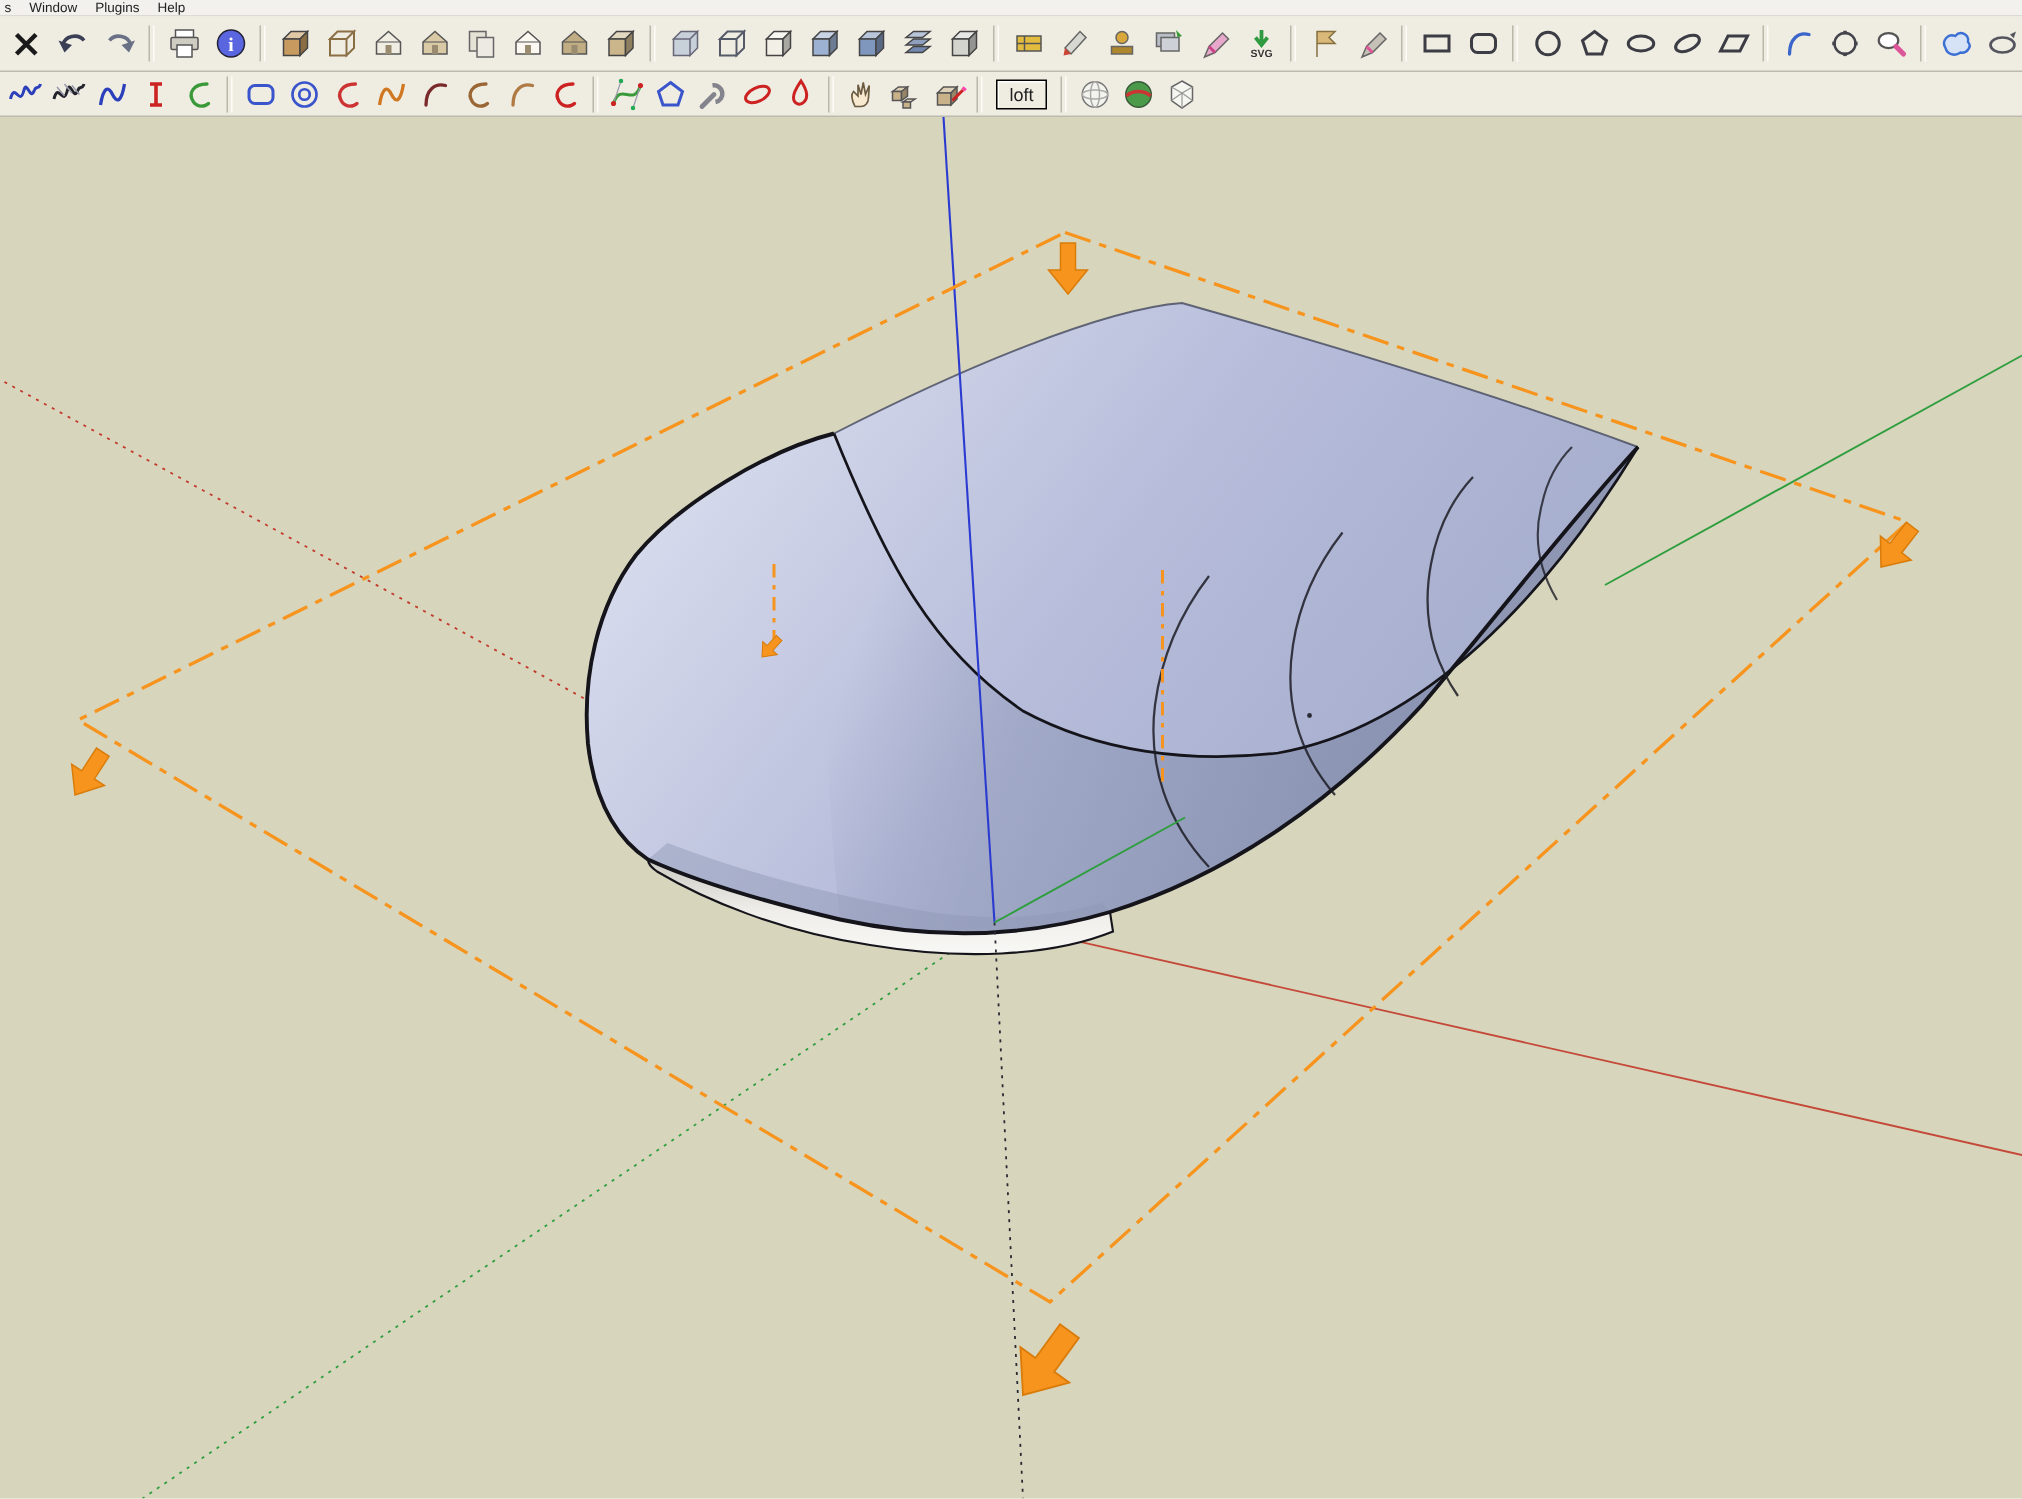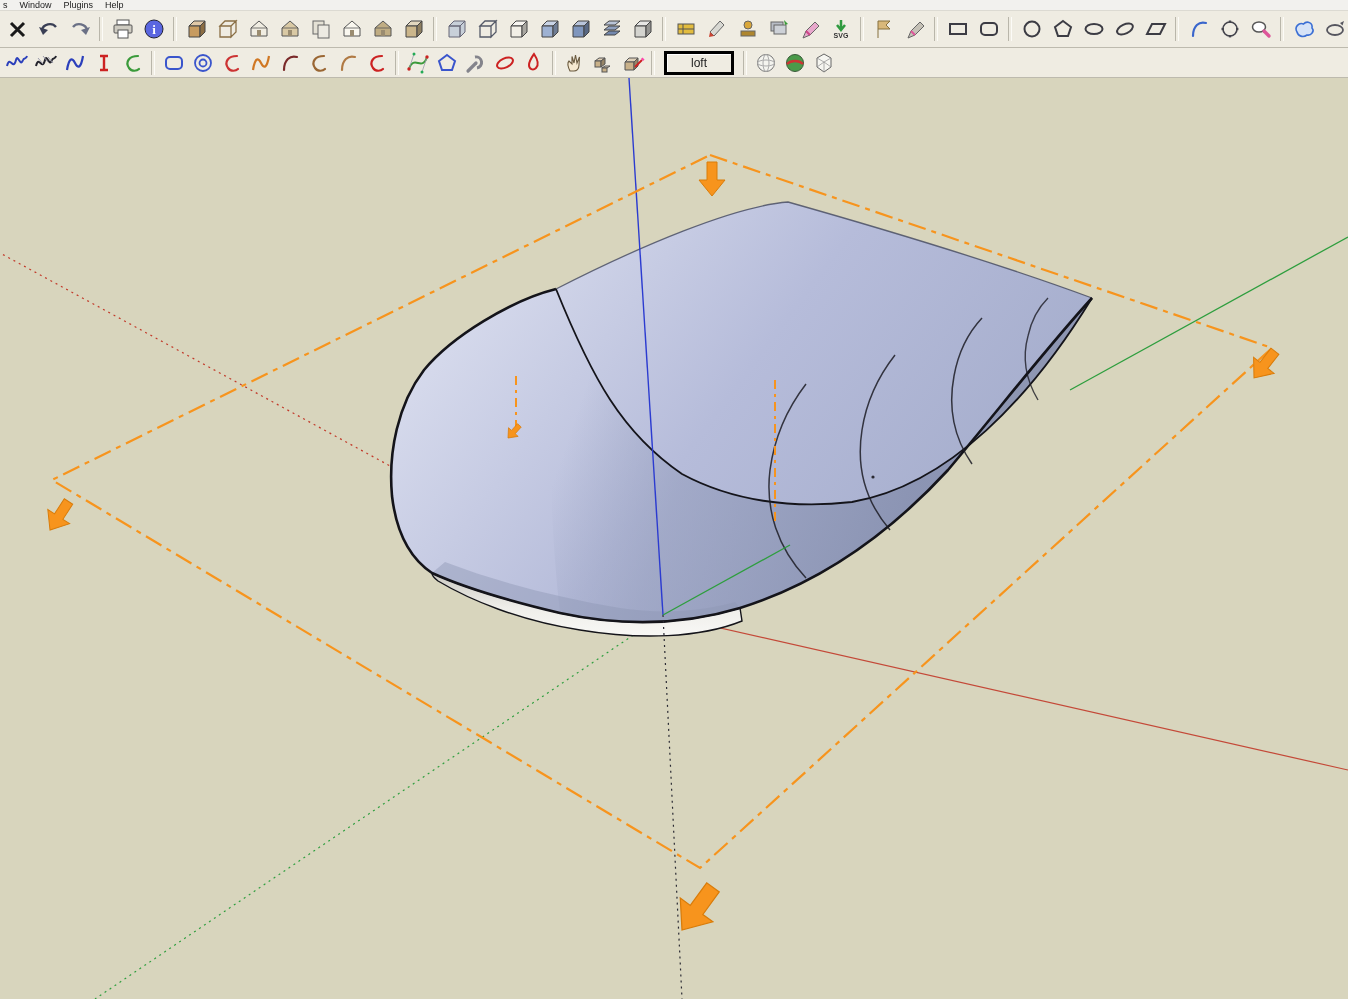--- a/index.html
+++ b/index.html
@@ -24,23 +24,23 @@
     width:29px;height:28px;flex:0 0 auto;
     display:inline-flex;align-items:center;justify-content:center;
     border:1px solid transparent;border-radius:2px;
   }
   #toolbar2 .tbtn{width:27px;height:26px}
   .sep{
     width:2px;height:24px;flex:0 0 auto;margin:0 4px;
     border-left:1px solid #b9b6aa;border-right:1px solid #fcfbf7;
   }
   .loft-btn{
-    flex:0 0 auto;font-size:12px;color:#222;padding:2px 24px;margin:0 5px;
+    flex:0 0 auto;font-size:12px;color:#222;padding:2px 8px;margin:0 5px;
     background:var(--toolbar-bg,#efece2);
-    border:3px solid #000000;box-shadow:inset 1px 1px 0 #ffffff;
+    border:1px solid #000000;box-shadow:inset 1px 1px 0 #ffffff;
     cursor:default;
   }
   .viewport{
     position:relative;width:1348px;height:921px;
     background:var(--viewport-bg,#d8d5bd);
   }
   .viewport svg{position:absolute;left:0;top:0}
 </style>
 </head>
 <body>

